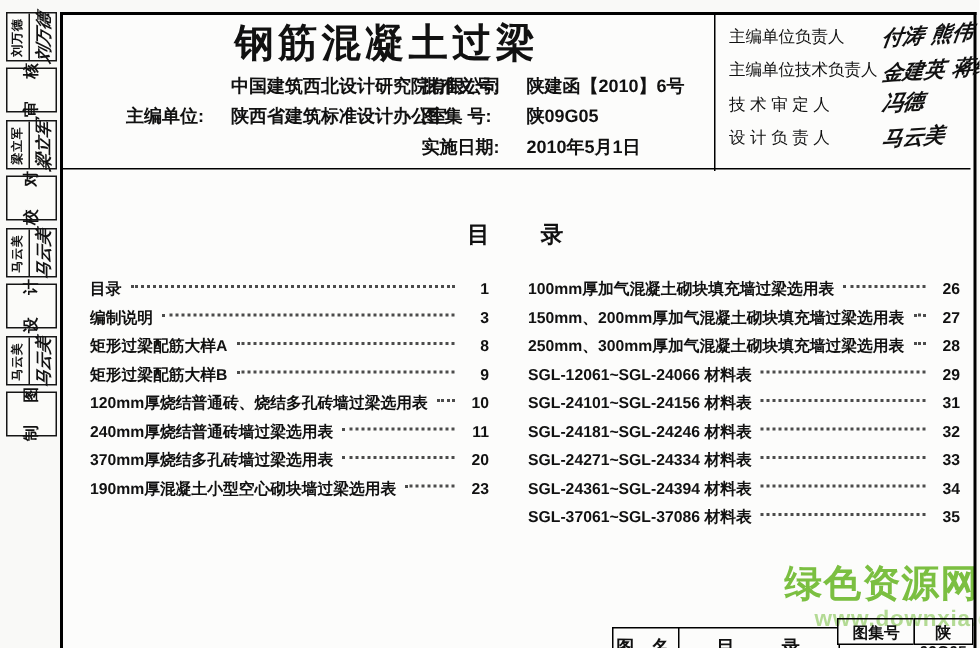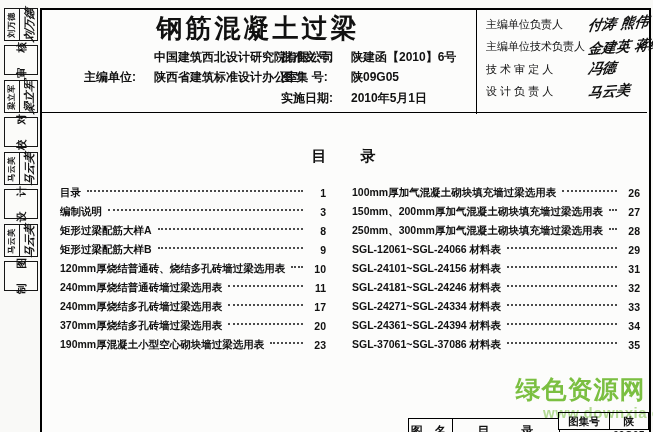--- a/index.html
+++ b/index.html
@@ -74,21 +74,21 @@
   
   .titleblock{position:absolute;left:408px;top:412px;width:241px;height:28px;}
   .tb-cell{position:absolute;box-sizing:border-box;border:1.5px solid #000;background:#fcfcfb;
            font-weight:bold;text-align:center;}
   .tb-name-lbl{left:0;top:6px;width:45px;height:30px;font-size:12px;padding-top:4px;letter-spacing:4px;}
   .tb-name-val{left:43.5px;top:6px;width:108px;height:30px;font-size:12px;padding-top:4px;letter-spacing:14px;text-indent:14px;}
   .tb-atlas-lbl{left:150px;top:0;width:52px;height:18px;font-size:10.5px;padding-top:2px;}
   .tb-atlas-val{left:200.5px;top:0;width:40.5px;height:18px;font-size:10.5px;padding-top:2px;}
   
   .watermark{
-    position:absolute;left:508px;top:377px;width:145px;text-align:center;
+    position:absolute;left:508px;top:377px;width:145px;text-align:right;
     z-index:6;pointer-events:none;mix-blend-mode:multiply;line-height:1;
   }
   .wm1{font-size:25px;font-weight:bold;letter-spacing:1px;white-space:nowrap;}
   .wm2{font-size:15px;font-weight:bold;letter-spacing:.5px;margin-top:3px;white-space:nowrap;opacity:.85;}
 </style>
 </head>
 <body>
 
 <div class="frame"></div>
 
@@ -227,25 +227,20 @@
   </div>
     <div class="toc-row">
     <span class="toc-title">120mm厚烧结普通砖、烧结多孔砖墙过梁选用表</span>
     <span class="leader"></span>
     <span class="toc-page">10</span>
   </div>
     <div class="toc-row">
     <span class="toc-title">240mm厚烧结普通砖墙过梁选用表</span>
     <span class="leader"></span>
     <span class="toc-page">11</span>
-  </div>
-    <div class="toc-row">
-    <span class="toc-title">240mm厚烧结多孔砖墙过梁选用表</span>
-    <span class="leader"></span>
-    <span class="toc-page">17</span>
   </div>
     <div class="toc-row">
     <span class="toc-title">370mm厚烧结多孔砖墙过梁选用表</span>
     <span class="leader"></span>
     <span class="toc-page">20</span>
   </div>
     <div class="toc-row">
     <span class="toc-title">190mm厚混凝土小型空心砌块墙过梁选用表</span>
     <span class="leader"></span>
     <span class="toc-page">23</span>

